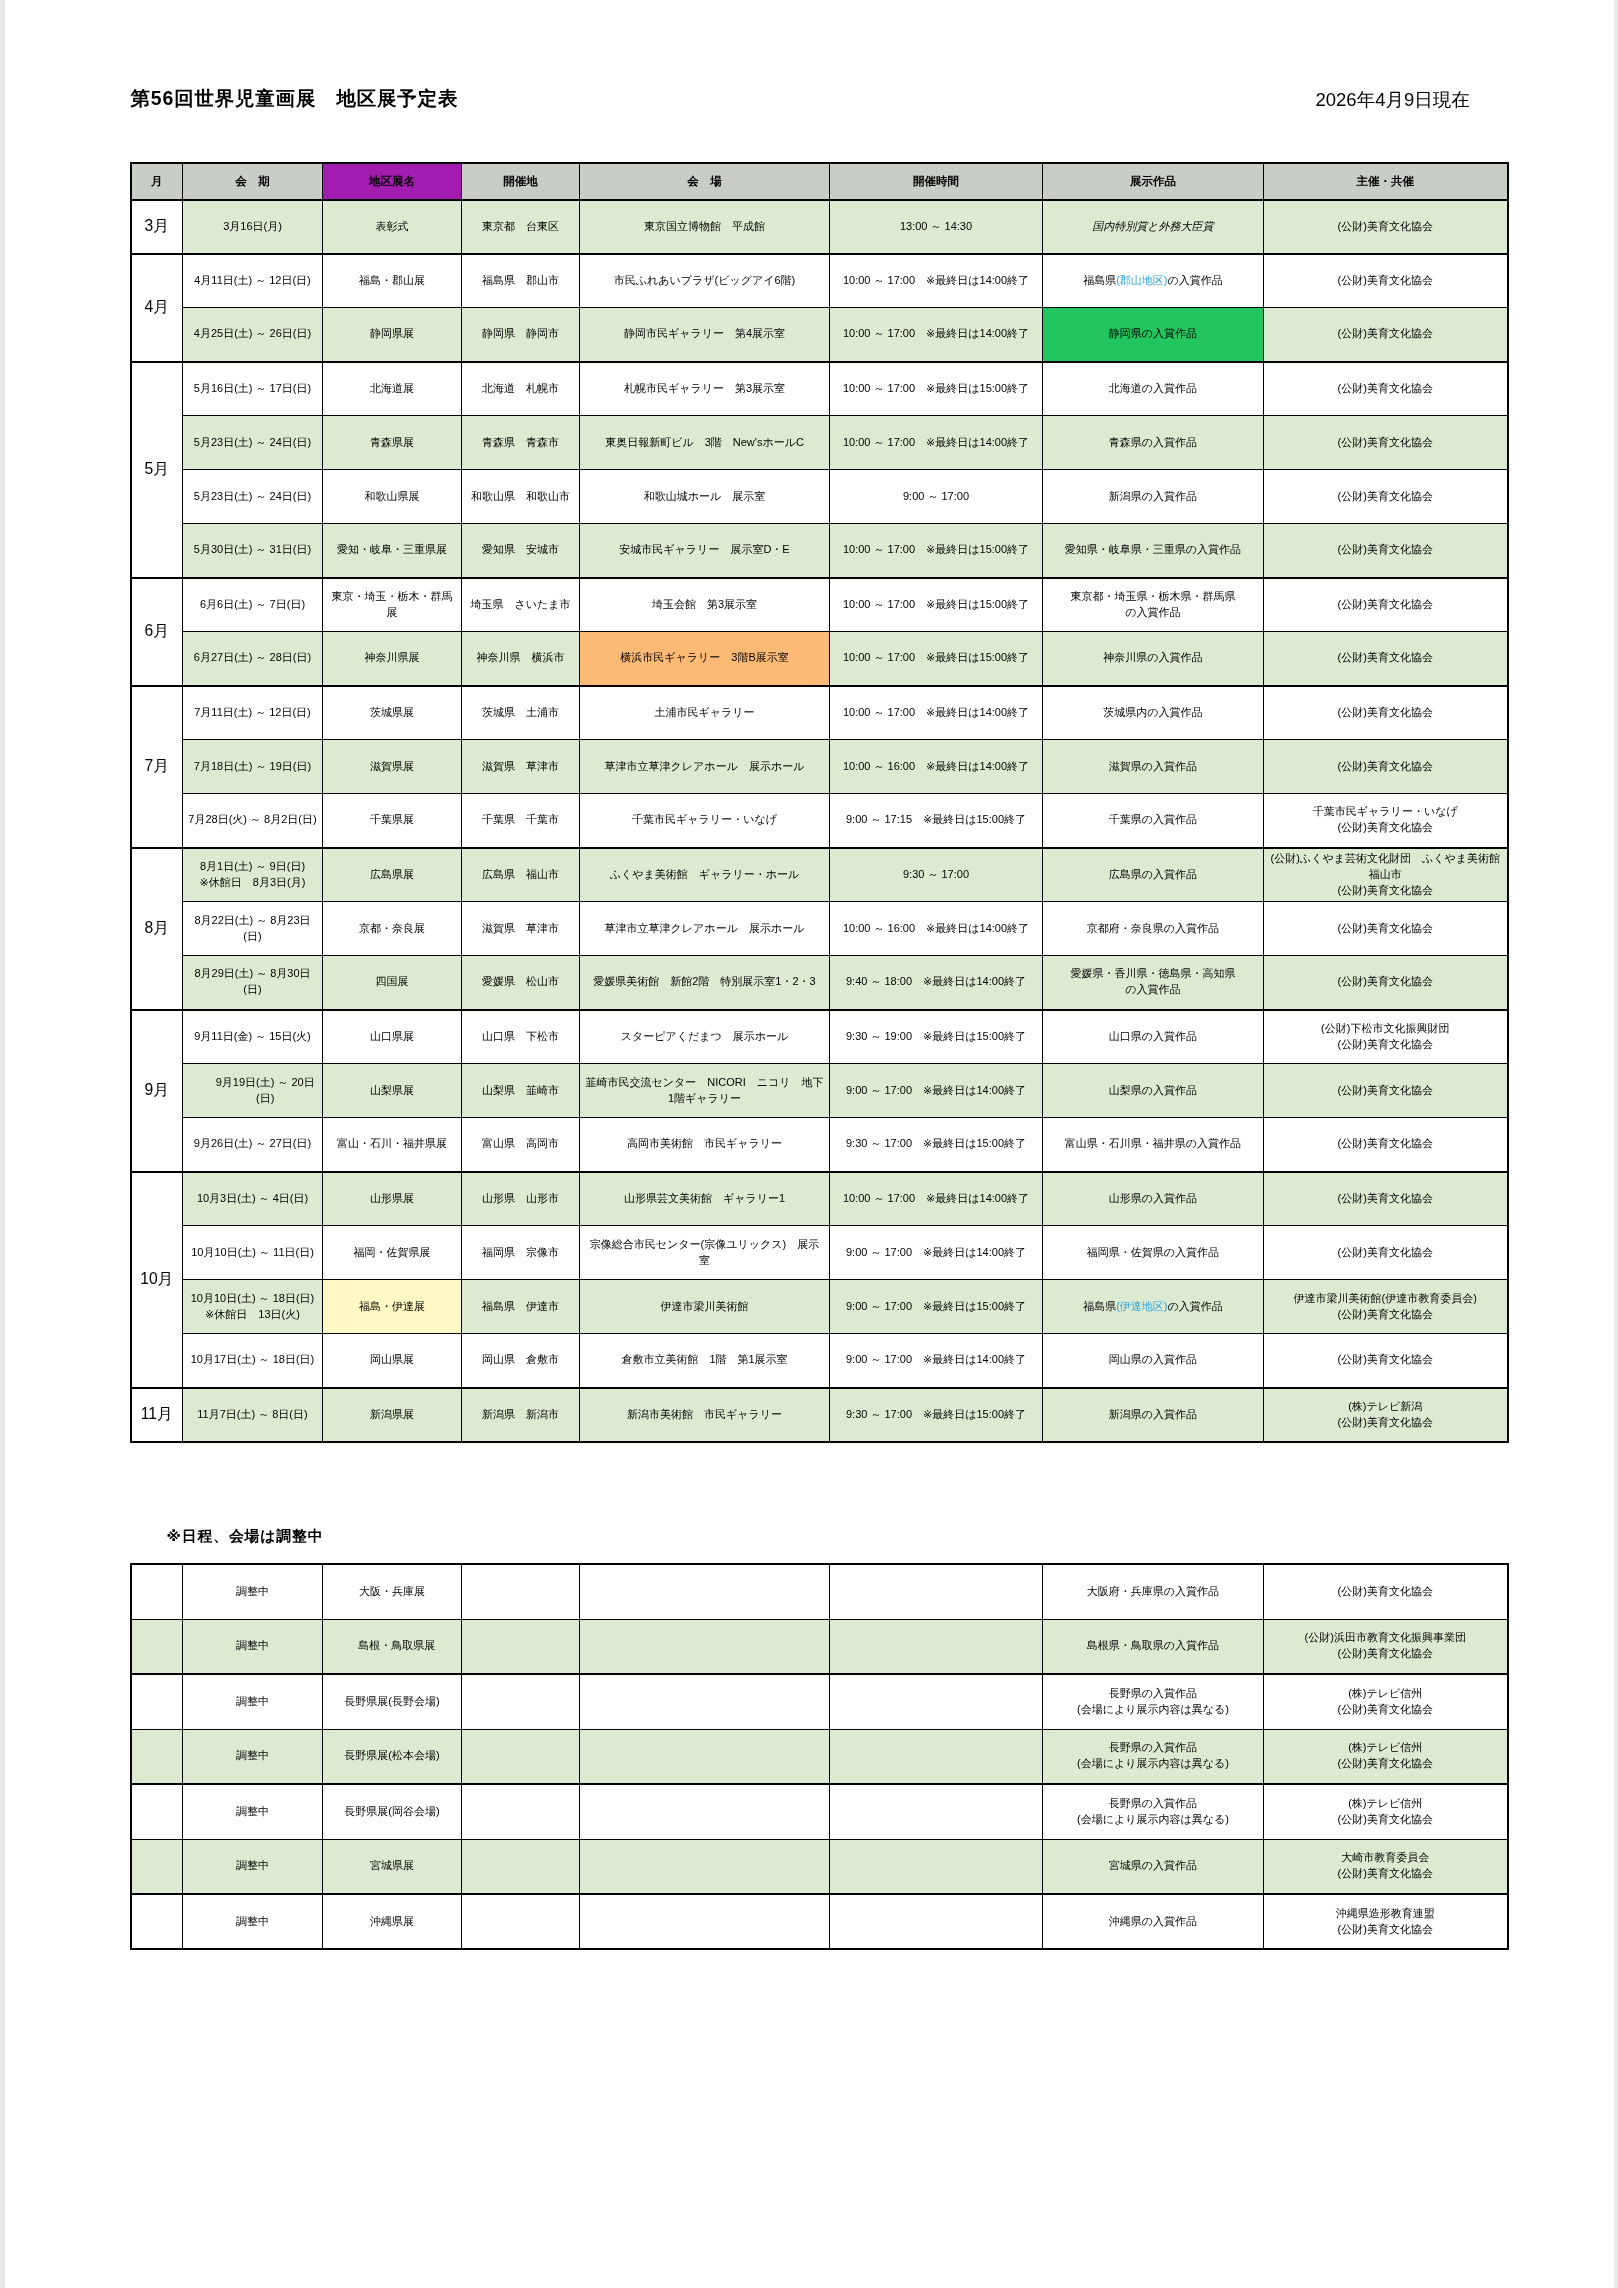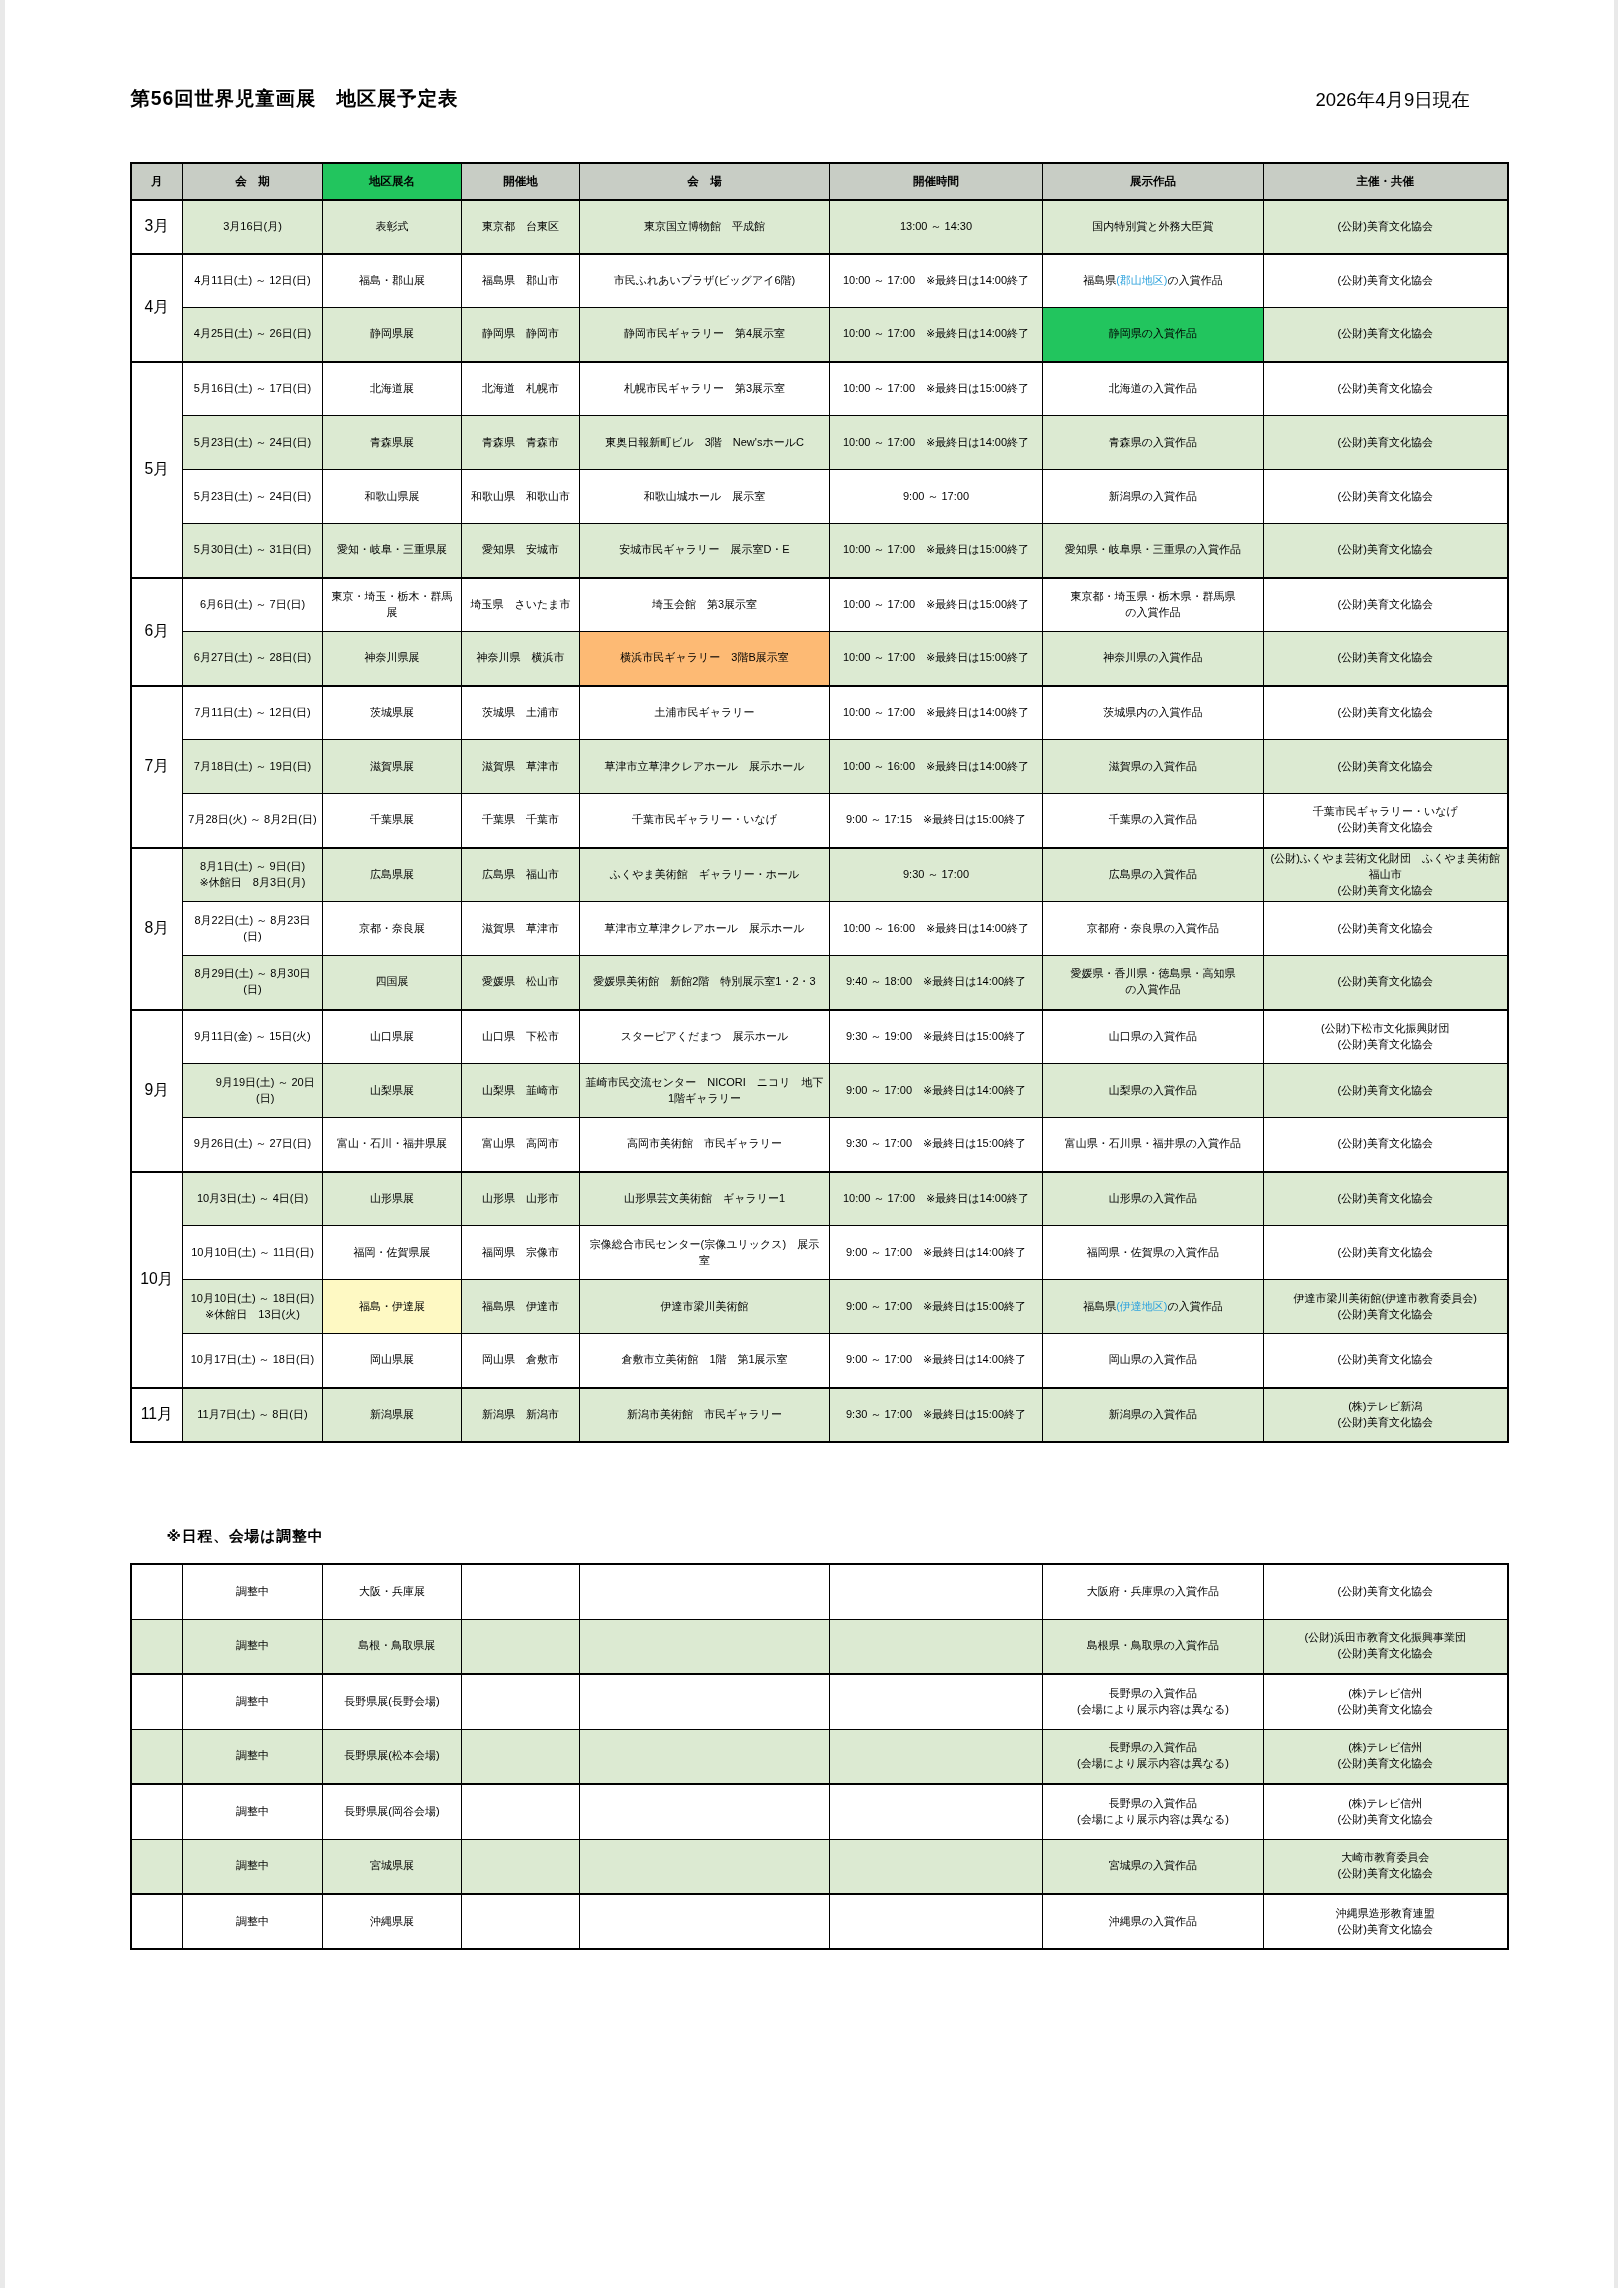--- a/index.html
+++ b/index.html
@@ -38,37 +38,37 @@
         <col style="width:118px">
       <col style="width:250px">
         <col style="width:213px">
         <col style="width:221px">
         <col style="width:244px">
     </colgroup>
     <thead>
         <tr>
           <th style="background: rgb(200, 205, 197);">月</th>
           <th style="background: rgb(200, 205, 197);">会　期</th>
-          <th style="background: #22c55e;">地区展名</th>
+          <th style="background: #a21caf;">地区展名</th>
           <th style="background: rgb(200, 205, 197);">開催地</th>
           <th style="background: rgb(200, 205, 197);">会　場</th>
           <th style="background: rgb(200, 205, 197);">開催時間</th>
           <th style="background: rgb(200, 205, 197);">展示作品</th>
           <th style="background: rgb(200, 205, 197);">主催・共催</th>
         </tr>
       </thead>
     <tbody>
         <tr class="group-start">
           <td class="month" rowspan="1">3月</td>
           <td style="background: rgb(220, 234, 210);">3月16日(月)</td>
           <td style="background: rgb(220, 234, 210);">表彰式</td>
           <td style="background: rgb(220, 234, 210);">東京都　台東区</td>
           <td style="background: rgb(220, 234, 210);">東京国立博物館　平成館</td>
           <td style="background: rgb(220, 234, 210);">13:00 ～ 14:30</td>
-          <td style="background: rgb(220, 234, 210);"><span>国内特別賞と外務大臣賞</span></td>
+          <td style="background: rgb(220, 234, 210); font-style: italic;"><span>国内特別賞と外務大臣賞</span></td>
           <td style="background: rgb(220, 234, 210);">(公財)美育文化協会</td>
         </tr>
         <tr class="group-start">
           <td class="month" rowspan="2">4月</td>
           <td>4月11日(土) ～ 12日(日)</td>
           <td>福島・郡山展</td>
           <td>福島県　郡山市</td>
           <td>市民ふれあいプラザ(ビッグアイ6階)</td>
           <td>10:00 ～ 17:00　※最終日は14:00終了</td>
           <td><span>福島県</span><span style="color: rgb(47, 163, 221);">(郡山地区)</span><span>の入賞作品</span></td>

